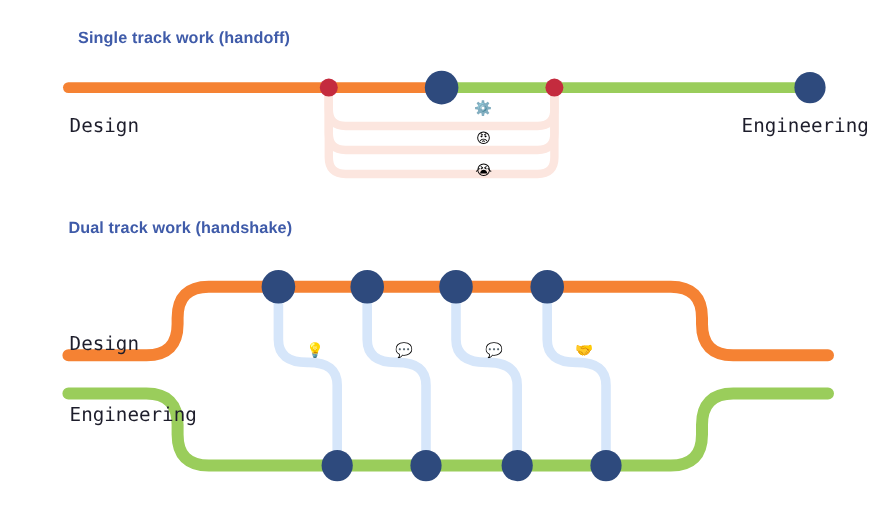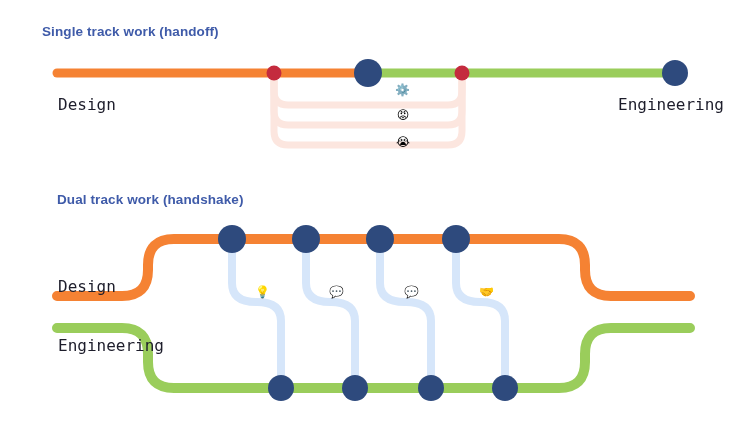--- a/index.html
+++ b/index.html
@@ -23,22 +23,22 @@
   }
   .section-title {
     position: absolute;
     font-family: "Liberation Sans", sans-serif;
     font-size: 13.5px;
     font-weight: 600;
     color: #3f5ba9;
     letter-spacing: 0.1px;
     white-space: nowrap;
   }
-  #title-single { left: 42px; top: 24px; }
-  #title-dual   { left: 57px; top: 192px; }
+  #title-single { left: 65px; top: 24px; }
+  #title-dual   { left: 57px; top: 182px; }
 
   .track-label {
     position: absolute;
     font-family: "DejaVu Sans Mono", "Liberation Mono", monospace;
     font-size: 16px;
     color: #1d1d2b;
     white-space: nowrap;
   }
   #label-design-1      { left: 58px;  top: 95px; }
   #label-engineering-1 { left: 618px; top: 95px; }

